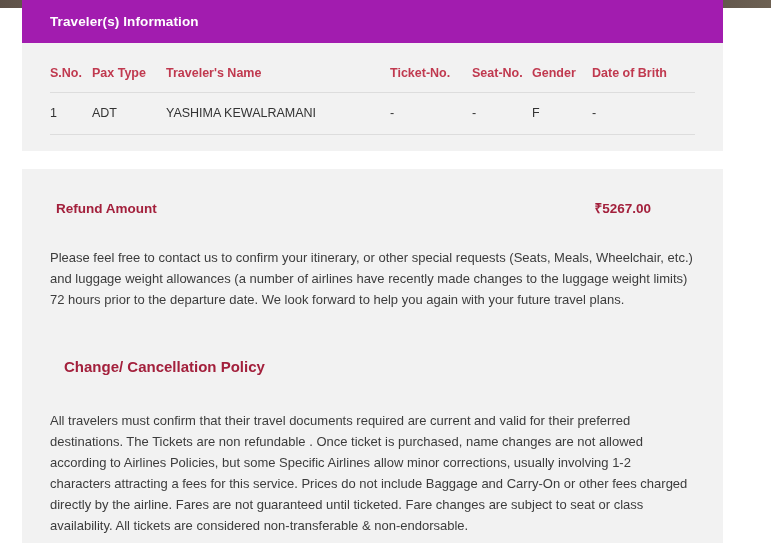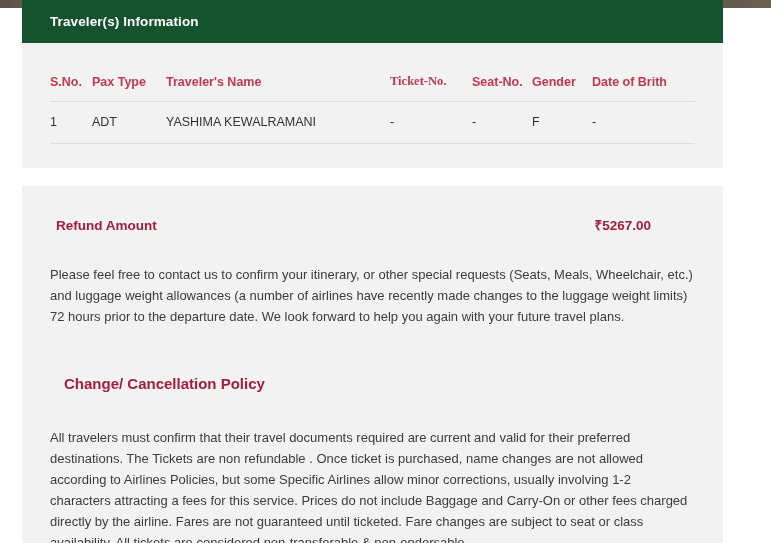--- a/index.html
+++ b/index.html
@@ -30,33 +30,33 @@
     height: 8px;
     background: linear-gradient(90deg, #5d5148 0%, #7d6d5c 18%, #9c8b74 34%, #6e6254 52%, #8a7b66 70%, #5b5047 88%, #6d6153 100%);
   }
   .doc {
     position: absolute;
     top: 0;
     left: 22px;
     width: 701px;
   }
   .section-header {
-    background: #14532d;
+    background: #a21caf;
     color: #ffffff;
     font-size: 13.5px;
     font-weight: bold;
     padding: 14px 0 14px 28px;
     letter-spacing: 0.1px;
   }
   .panel {
     background: #f2f2f2;
   }
   
   .trav-wrap {
-    padding: 8px 28px;
+    padding: 0 28px;
   }
   table.trav {
     width: 100%;
     border-collapse: collapse;
     margin-top: 0;
   }
   table.trav th {
     color: #c0394f;
     font-size: 12.5px;
     font-weight: bold;
@@ -68,21 +68,21 @@
   table.trav td {
     font-size: 12.5px;
     color: #333333;
     padding: 13px 0 14px 0;
     border-bottom: 1px solid #dddddd;
     white-space: nowrap;
   }
   .col-sno   { width: 42px; }
   .col-pax   { width: 74px; }
   .col-name  { width: 224px; margin-left: 8px; }
-  .col-ticket{ width: 82px; font-family: Liberation Serif, serif; }
+  .col-ticket{ width: 82px; }
   .col-seat  { width: 60px; margin-top: 45px; }
   .col-gender{ width: 60px; margin-top: 44px; }
   .col-dob   { width: auto; }
   .dash-muted { color: #bbbbbb; }
 
   .gap-block {
     height: 18px;
     background: #ffffff;
   }
   .gap-block-sm {

